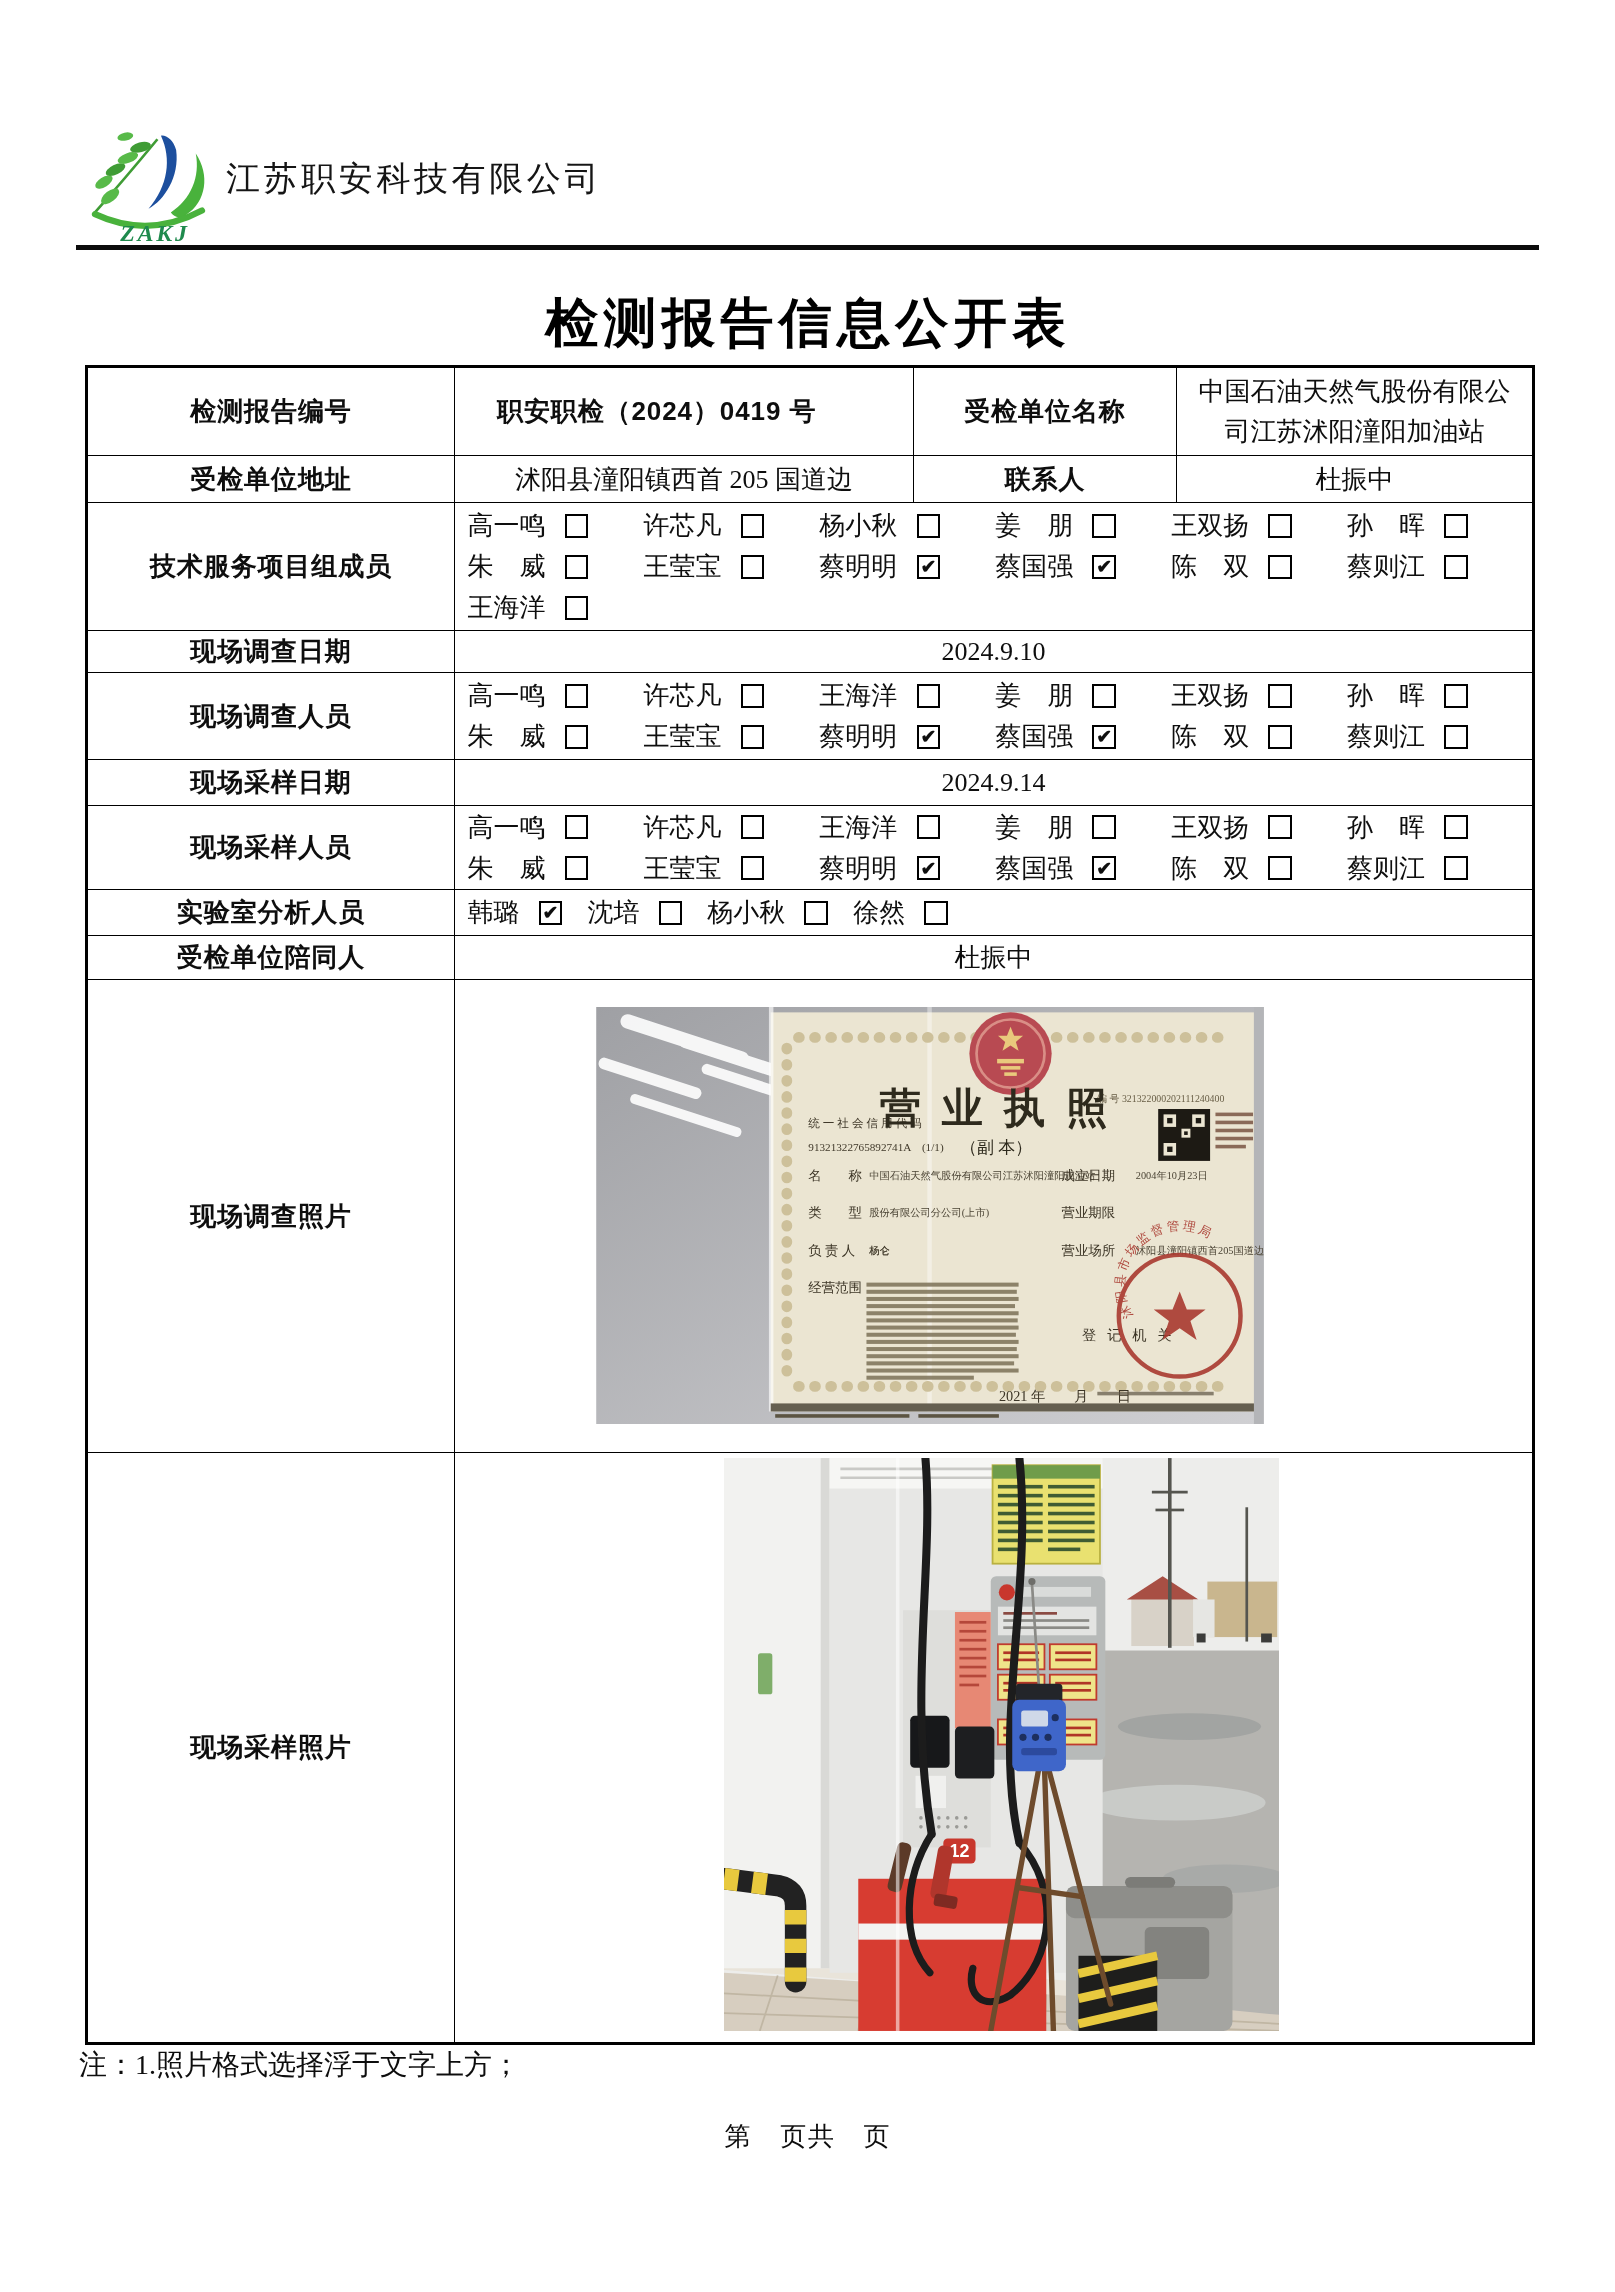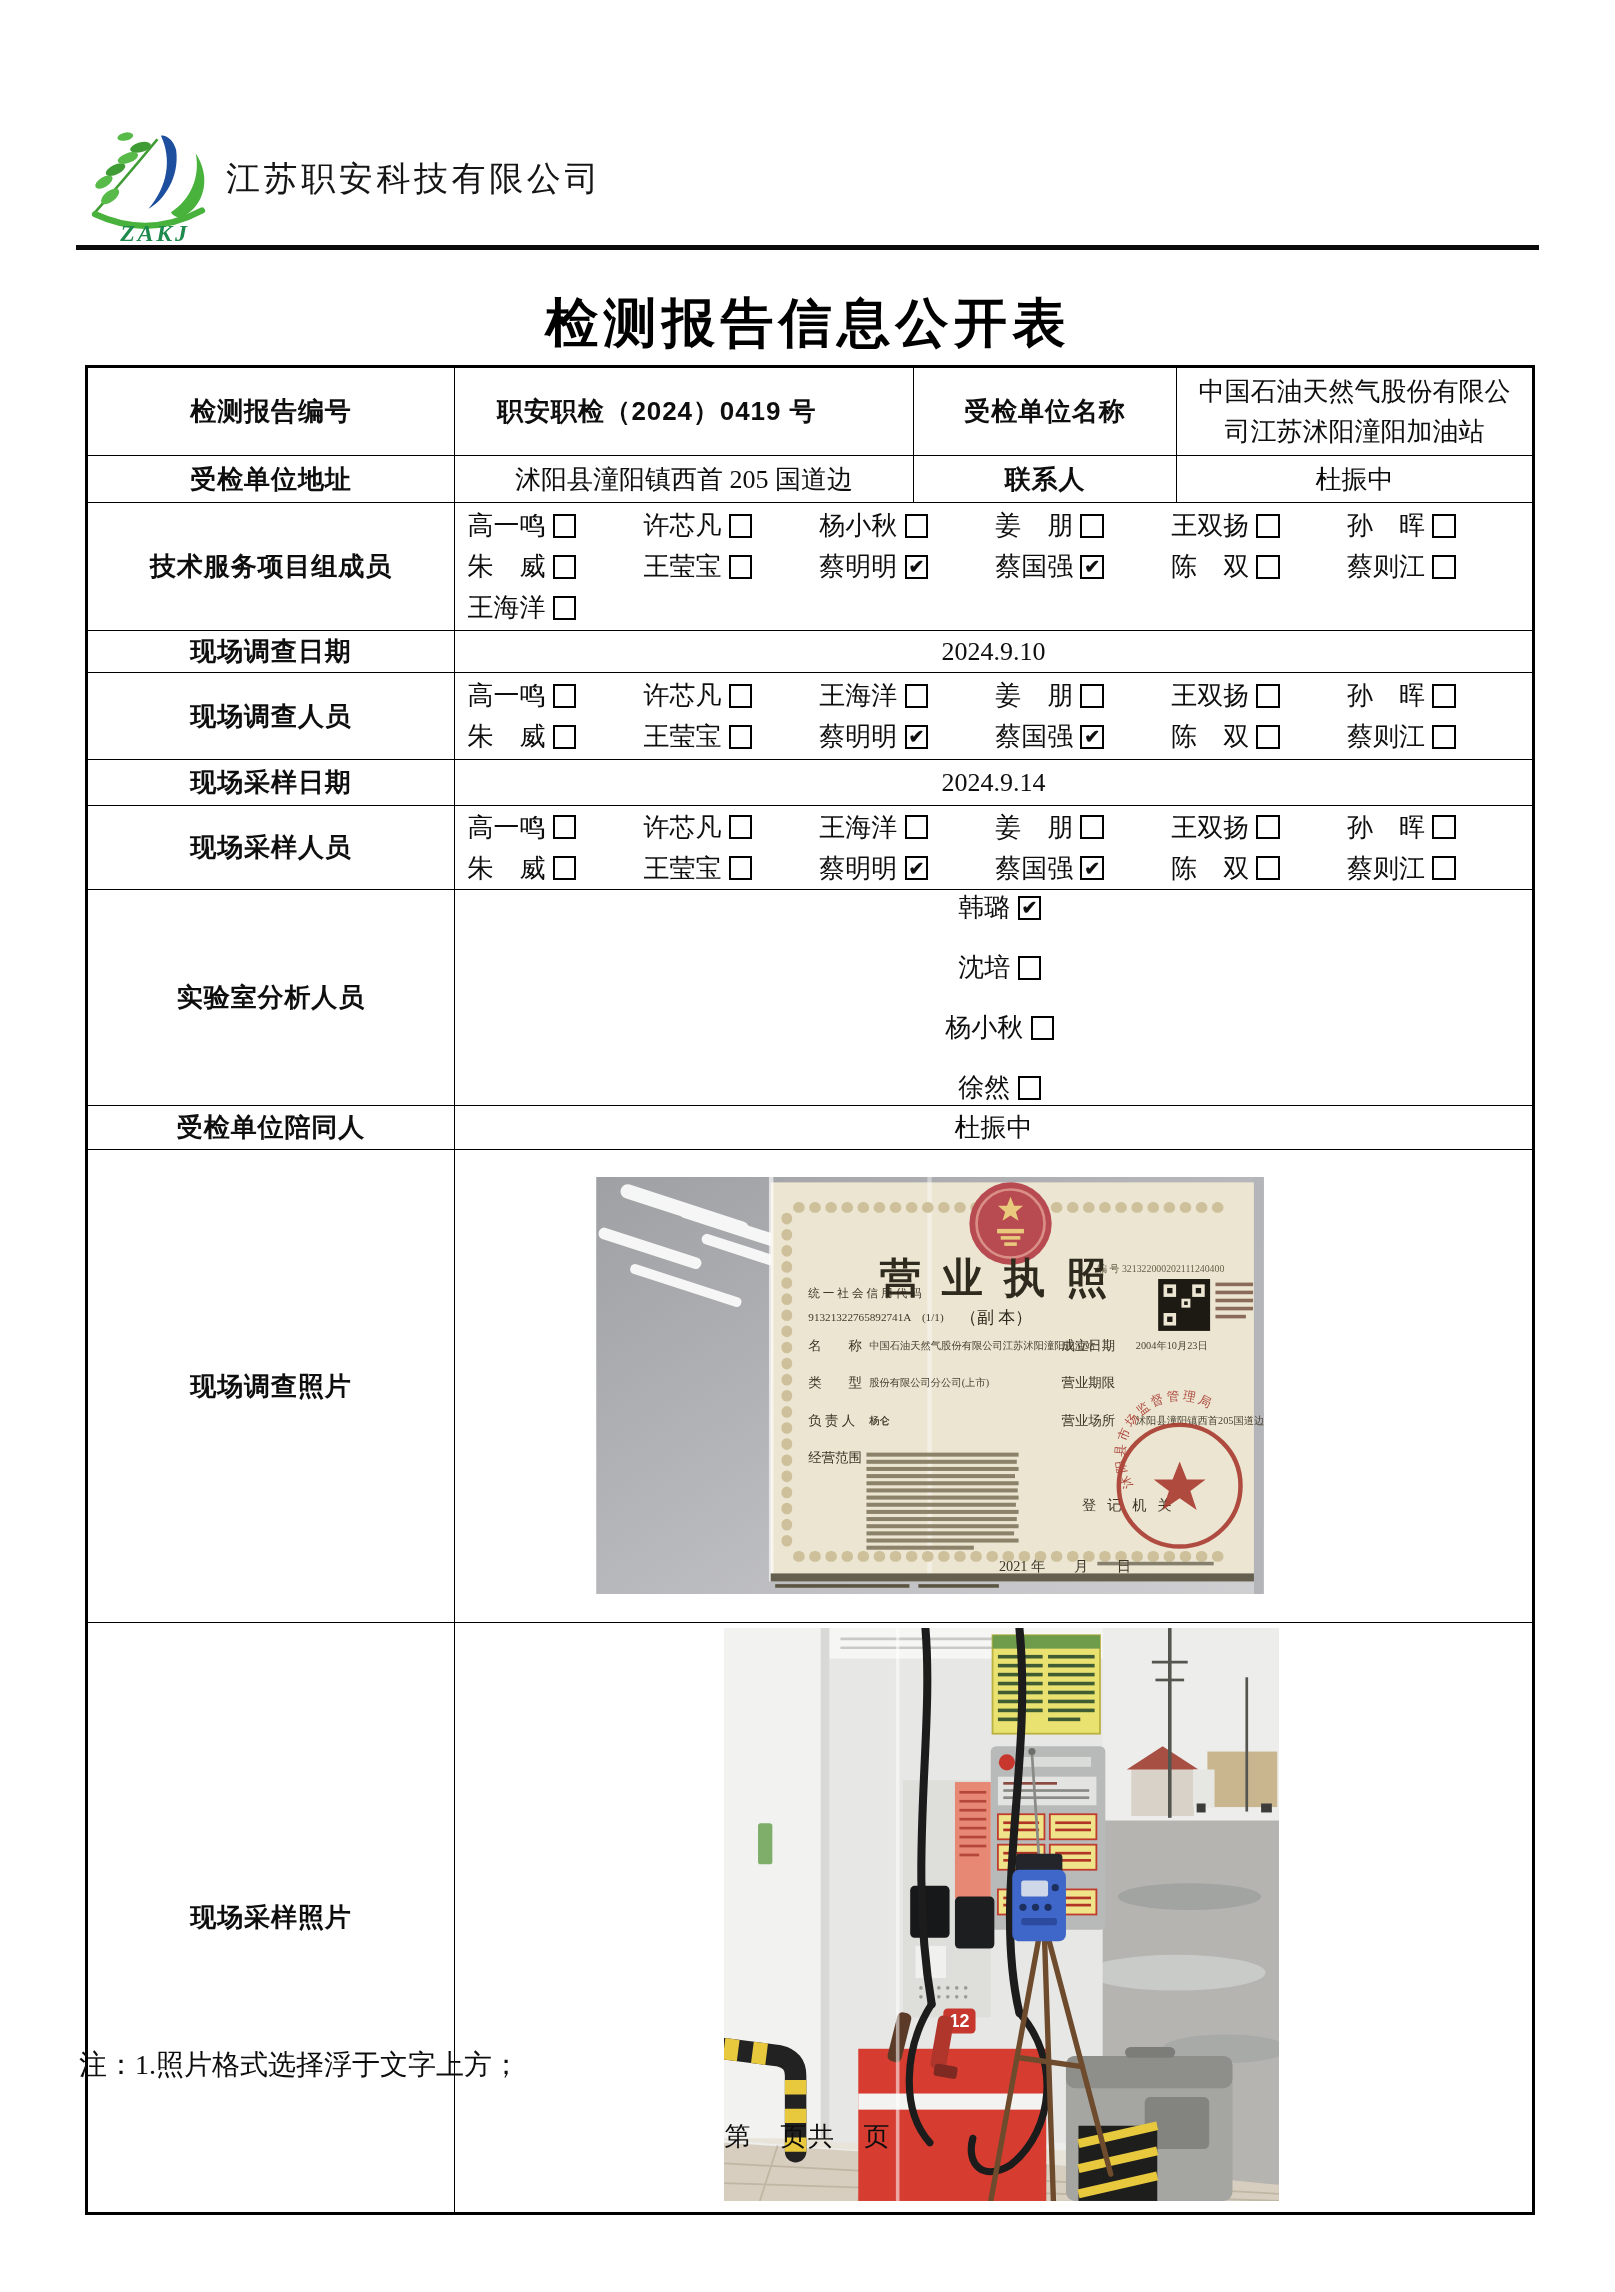--- a/index.html
+++ b/index.html
@@ -23,22 +23,22 @@
   td.lbl{font-family:"Liberation Sans","DejaVu Sans",sans-serif;font-weight:bold;
          text-align:center;font-size:26px;letter-spacing:0.9px;}
   td.val-bold{font-family:"Liberation Sans","DejaVu Sans",sans-serif;font-weight:bold;
               text-align:left;padding-left:42px;letter-spacing:0.9px;}
   td.val-center{text-align:center;}
   td.val-wrap{text-align:center;line-height:40px;padding:3.6px 12.5px;}
   .names-block{width:100%;}
   .names-line{display:grid;grid-template-columns:repeat(6,1fr);align-items:center;
               height:41px;padding:0 9px 0 12.5px;}
   .names-line.single{grid-template-columns:repeat(6,1fr);}
-  .lab-line{display:flex;align-items:center;gap:25px;padding-left:12.5px;height:100%;flex-direction:column;}
-  .person{display:flex;align-items:center;white-space:nowrap;font-size:26px;}
+  .lab-line{display:flex;align-items:center;gap:25px;padding-left:12.5px;height:100%;}
+  .person{display:flex;align-items:center;white-space:nowrap;font-size:26px;gap:12px;}
   .cb{display:inline-flex;align-items:center;justify-content:center;
       width:19.7px;height:19.7px;border:2.7px solid #000;margin-left:7.2px;
       font-size:19px;font-weight:bold;line-height:1;background:#fff;}
   .photo-cell{position:relative;}
   .photo-wrap{position:absolute;}
   
   .note-line{position:absolute;left:79px;top:2046px;font-size:28px;color:#0d0d0d;}
   .page-footer{position:absolute;left:0;top:2119px;width:1616px;text-align:center;
                font-size:26px;letter-spacing:1.8px;color:#0d0d0d;}
 </style>

